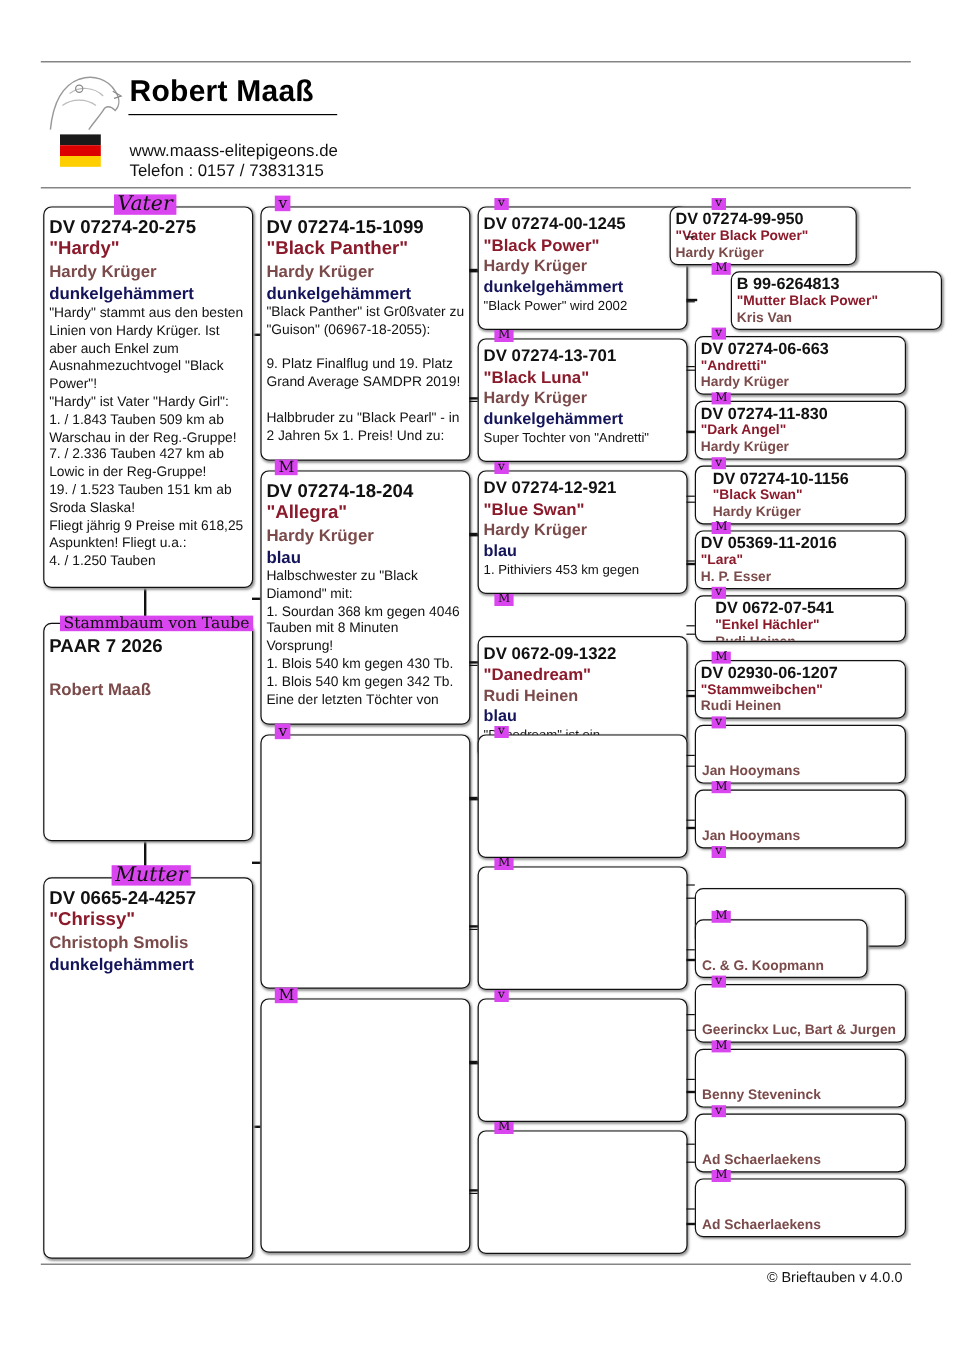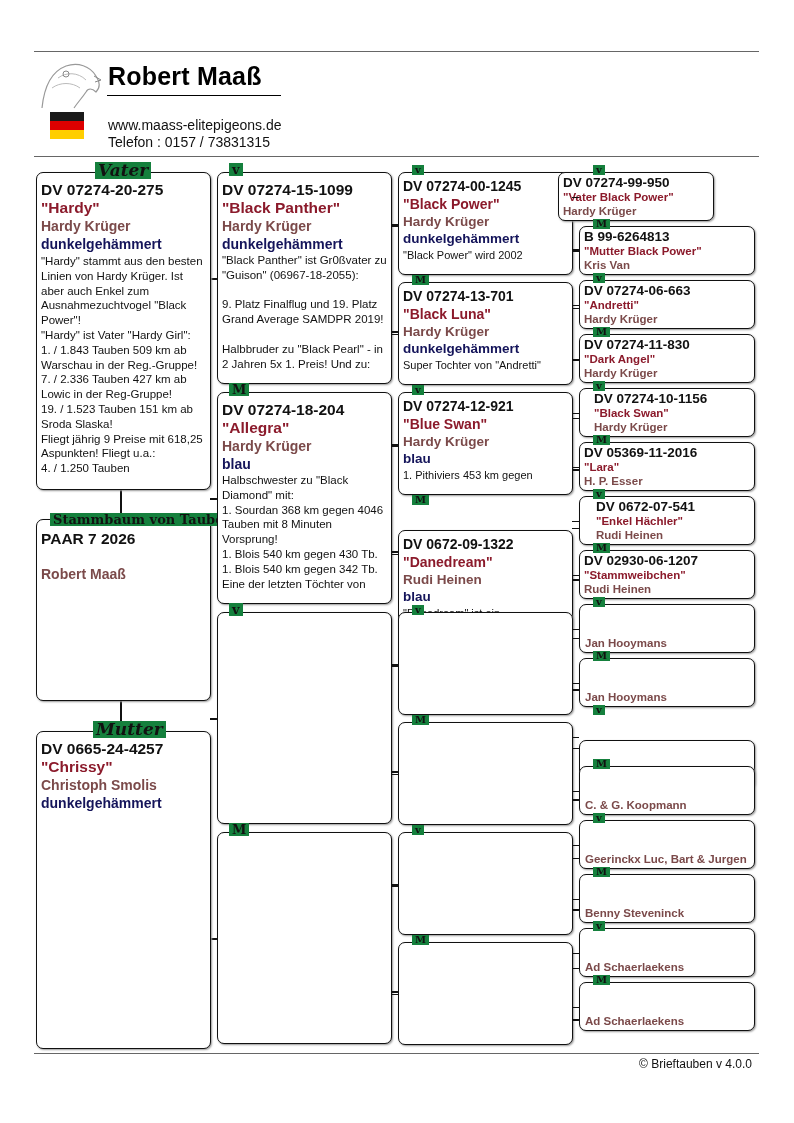--- a/index.html
+++ b/index.html
@@ -5,21 +5,21 @@
   html,body{margin:0;padding:0;background:#fff;}
   body{width:794px;height:1123px;position:relative;font-family:"Liberation Sans",sans-serif;color:#000;overflow:hidden;}
   .hr{position:absolute;left:34px;width:725px;height:1px;background:#666;}
   .logo{position:absolute;left:38px;top:58px;width:64px;height:52px;}
   .flag{position:absolute;left:50px;top:112px;width:34px;height:27px;}
   .flag div{height:9px;}
   .owner{position:absolute;left:108px;top:62px;font-size:25px;font-weight:bold;letter-spacing:0.2px;}
   .owner-line{position:absolute;left:107px;top:95px;width:174px;height:1px;background:#000;}
   .contact{position:absolute;left:108px;top:117px;font-size:14px;line-height:17px;color:#111;}
   .box{position:absolute;border:1.5px solid #111;border-radius:7px;background:#fff;box-shadow:1px 1px 2px #999;box-sizing:border-box;overflow:hidden;padding:1px 4px;}
-  .lbl{position:absolute;background:#15803d;padding:0 3px;font-family:"DejaVu Serif",serif;font-weight:bold;line-height:1;color:#111;}
+  .lbl{position:absolute;background:#d946ef;padding:0 3px;font-family:"DejaVu Serif",serif;font-weight:normal;line-height:1;color:#111;}
   .lbl.big{font-size:17px;font-style:italic;}
   .lbl.med{font-size:13px;}
   .lbl.small{font-size:10px;}
   .ring{font-weight:bold;color:#111;white-space:nowrap;}
   .name{font-weight:bold;color:#8b1a2b;white-space:nowrap;}
   .breeder{font-weight:bold;color:#7b4a4a;white-space:nowrap;}
   .color{font-weight:bold;color:#14145a;white-space:nowrap;}
   .desc{color:#111;white-space:pre-line;}
   .g1 .ring{font-size:15.5px;line-height:19px;margin-top:6px;}
   .g1 .name{font-size:15.5px;line-height:18px;}
@@ -242,21 +242,21 @@
     <div class="conn" style="left: 391px; top: 883.5px; width: 7px; height: 1.5px;"></div>
     <div class="conn" style="left: 391px; top: 993.5px; width: 7px; height: 1.5px;"></div>
   </div>
 <div id="gen4">
     <div class="box g4" style="left: 558px; top: 172px; width: 156px; height: 49px;">
       <div class="ring">DV 07274-99-950</div>
       <div class="name">"Vater Black Power"</div>
       <div class="breeder">Hardy Krüger</div>
     </div>
     <div class="lbl small" style="left: 593px; top: 165px;">v</div>
-    <div class="box g4" style="left: 579px; top: 226px; width: 176px; height: 49px;">
+    <div class="box g4" style="left: 609px; top: 226px; width: 176px; height: 49px;">
       <div class="ring">B 99-6264813</div>
       <div class="name">"Mutter Black Power"</div>
       <div class="breeder">Kris Van</div>
     </div>
     <div class="lbl small" style="left: 593px; top: 219px;">M</div>
     <div class="box g4" style="left: 579px; top: 280px; width: 176px; height: 49px;">
       <div class="ring">DV 07274-06-663</div>
       <div class="name">"Andretti"</div>
       <div class="breeder">Hardy Krüger</div>
     </div>
@@ -272,21 +272,21 @@
       <div class="name">"Black Swan"</div>
       <div class="breeder">Hardy Krüger</div>
     </div>
     <div class="lbl small" style="left: 593px; top: 381px;">v</div>
     <div class="box g4" style="left: 579px; top: 442px; width: 176px; height: 49px;">
       <div class="ring">DV 05369-11-2016</div>
       <div class="name">"Lara"</div>
       <div class="breeder">H. P. Esser</div>
     </div>
     <div class="lbl small" style="left: 593px; top: 435px;">M</div>
-    <div class="box g4" style="left: 579px; top: 496px; width: 176px; height: 49px; padding-left: 16px;">
+    <div class="box g4" style="left: 579px; top: 496px; width: 176px; height: 39px; padding-left: 16px;">
       <div class="ring">DV 0672-07-541</div>
       <div class="name">"Enkel Hächler"</div>
       <div class="breeder">Rudi Heinen</div>
     </div>
     <div class="lbl small" style="left: 593px; top: 489px;">v</div>
     <div class="box g4" style="left: 579px; top: 550px; width: 176px; height: 49px;">
       <div class="ring">DV 02930-06-1207</div>
       <div class="name">"Stammweibchen"</div>
       <div class="breeder">Rudi Heinen</div>
     </div>
@@ -302,21 +302,21 @@
       <div class="name"></div>
       <div class="breeder">Jan Hooymans</div>
     </div>
     <div class="lbl small" style="left: 593px; top: 651px;">M</div>
     <div class="box g4 empty" style="left: 579px; top: 712px; width: 176px; height: 49px; margin-top: 28px;">
       <div class="ring"></div>
       <div class="name"></div>
       <div class="breeder">Gaby Vandenabeele</div>
     </div>
     <div class="lbl small" style="left: 593px; top: 705px;">v</div>
-    <div class="box g4 empty" style="left: 579px; top: 766px; width: 176px; height: 49px;">
+    <div class="box g4 empty" style="left: 579px; top: 766px; width: 144px; height: 49px;">
       <div class="ring"></div>
       <div class="name"></div>
       <div class="breeder">C. &amp; G. Koopmann</div>
     </div>
     <div class="lbl small" style="left: 593px; top: 759px;">M</div>
     <div class="box g4 empty" style="left: 579px; top: 820px; width: 176px; height: 49px;">
       <div class="ring"></div>
       <div class="name"></div>
       <div class="breeder">Geerinckx Luc, Bart &amp; Jurgen</div>
     </div>

